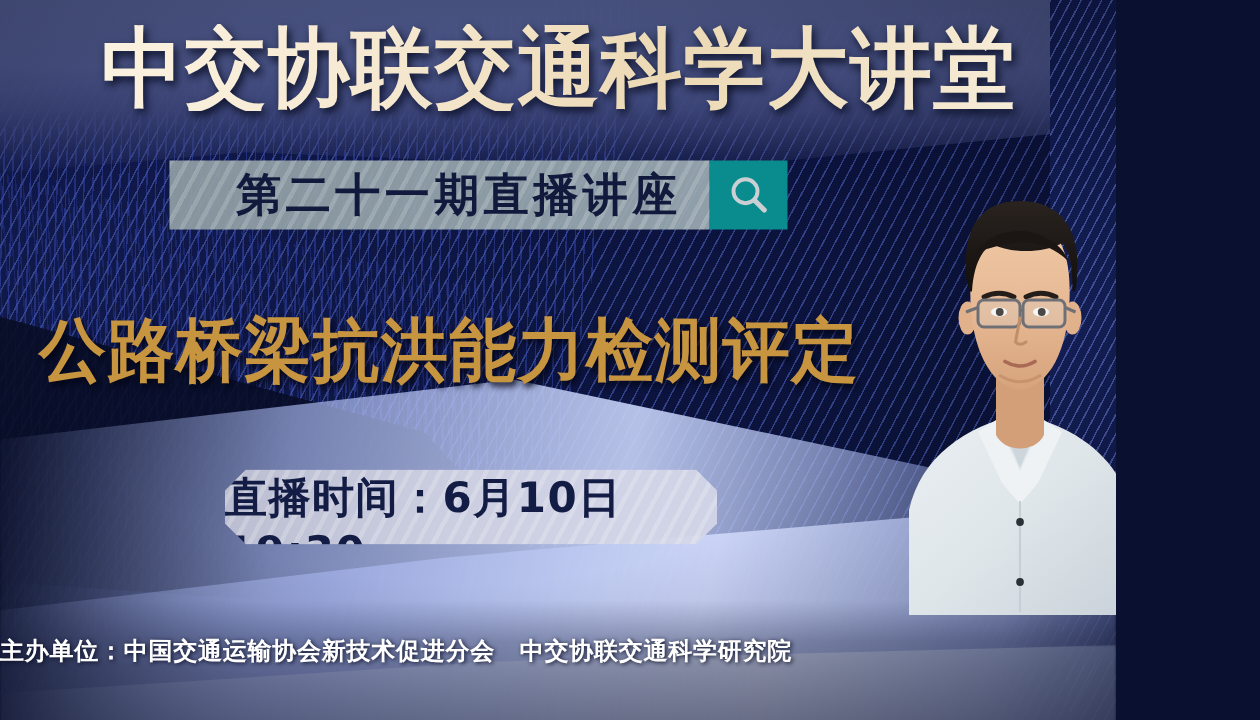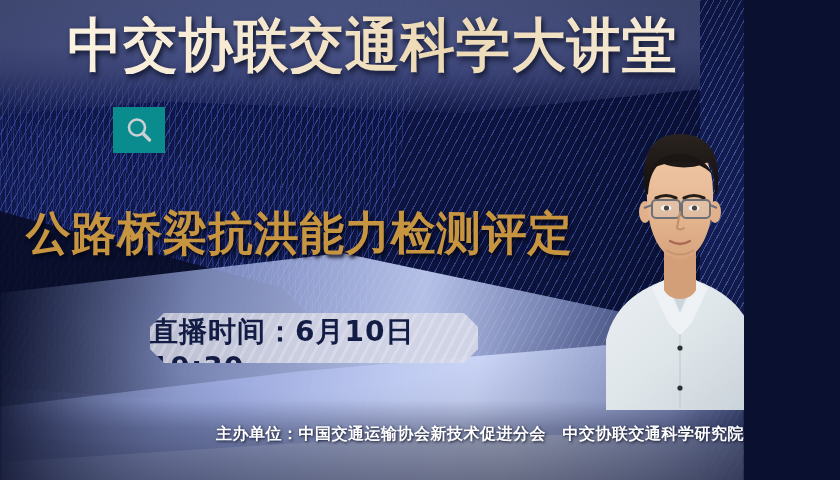--- a/index.html
+++ b/index.html
@@ -241,21 +241,21 @@
     position:absolute;left:604px;top:108px;
     width:152px;height:302px;
     z-index:5;
     overflow:hidden;
   }
   .speaker svg{display:block;}
 
   
   .footer{
     position:absolute;left:0;right:0;top:424px;
-    text-align:right;z-index:7;
+    text-align:left;z-index:7;
   }
   .footer span{
     font-size:16px;font-weight:bold;color:#ffffff;
     letter-spacing:.5px;
     font-family:"DejaVu Sans","Liberation Sans",sans-serif;
     text-shadow:1px 1px 3px rgba(8,12,36,.95);
   }
 </style>
 </head>
 <body>
@@ -342,20 +342,23 @@
   </div>
 
   <div class="vert vert-org">交通运输部公路科学研究院</div>
   <div class="vert vert-name">李鹏飞　博士　副研究员</div>
 
   <div class="main-header">
     <span class="txt">中交协联交通科学大讲堂</span>
   </div>
 
   <div class="episode-bar">
+    <div class="plate">
+      <span>第二十一期直播讲座</span>
+    </div>
     <div class="search-box">
       <svg class="search-glyph" width="30" height="30" viewBox="0 0 30 30">
         <circle cx="13" cy="12.5" r="8" fill="none" stroke="#c9cfd2" stroke-width="2.6"></circle>
         <line x1="19" y1="18.5" x2="25.5" y2="25" stroke="#c9cfd2" stroke-width="3.4" stroke-linecap="round"></line>
       </svg>
     </div>
   </div>
 
   <div class="topic">公路桥梁抗洪能力检测评定</div>
 

